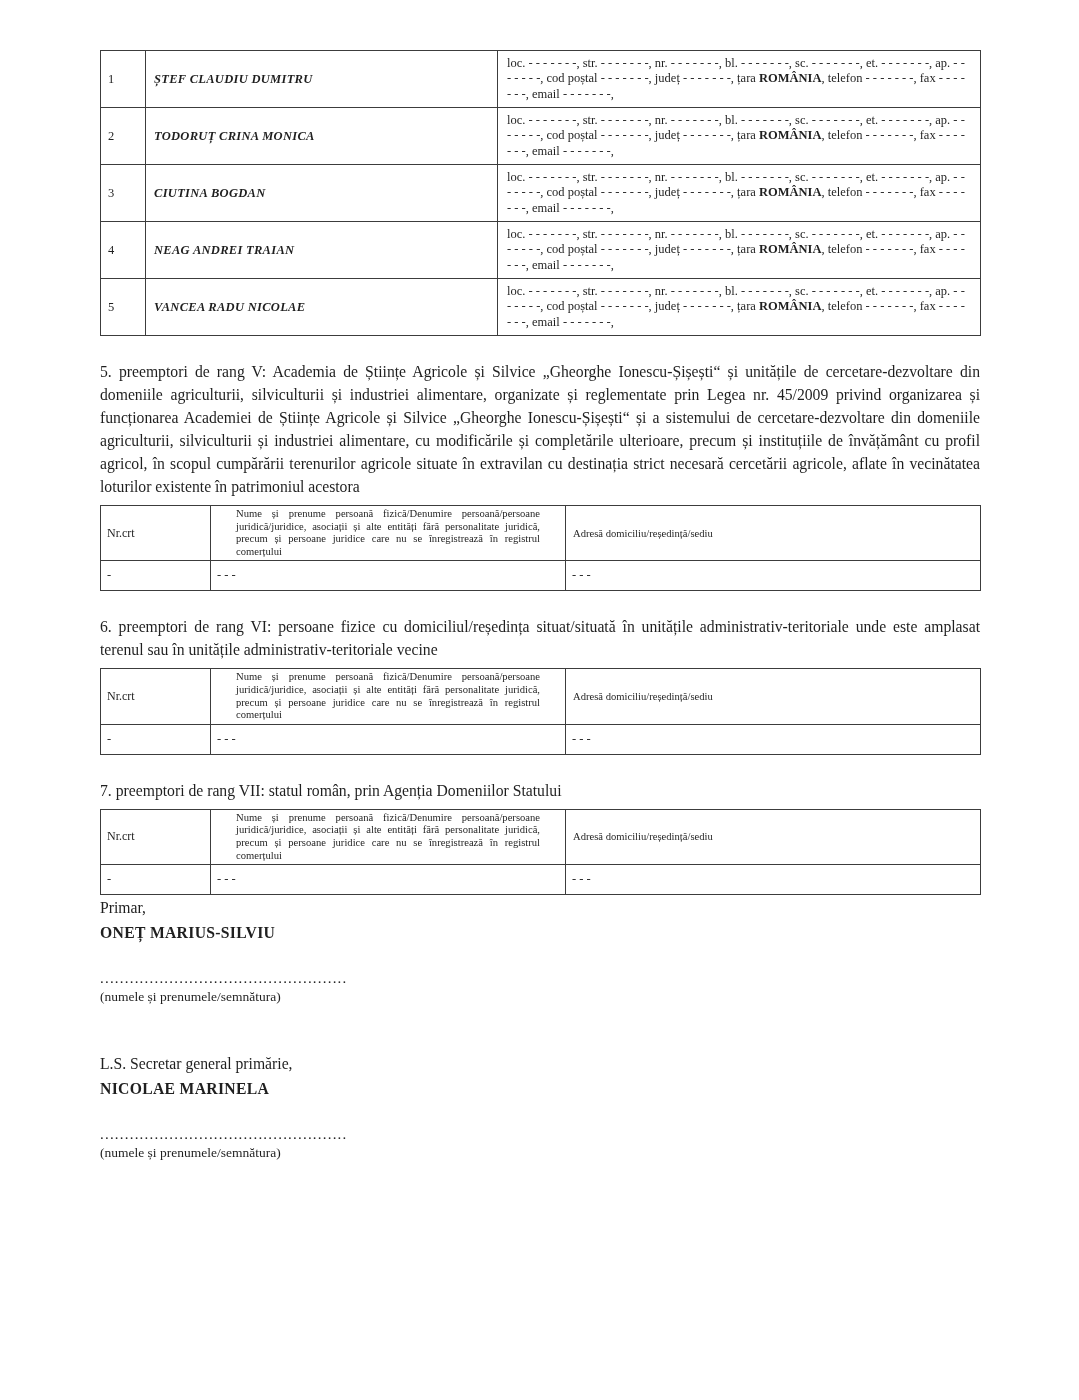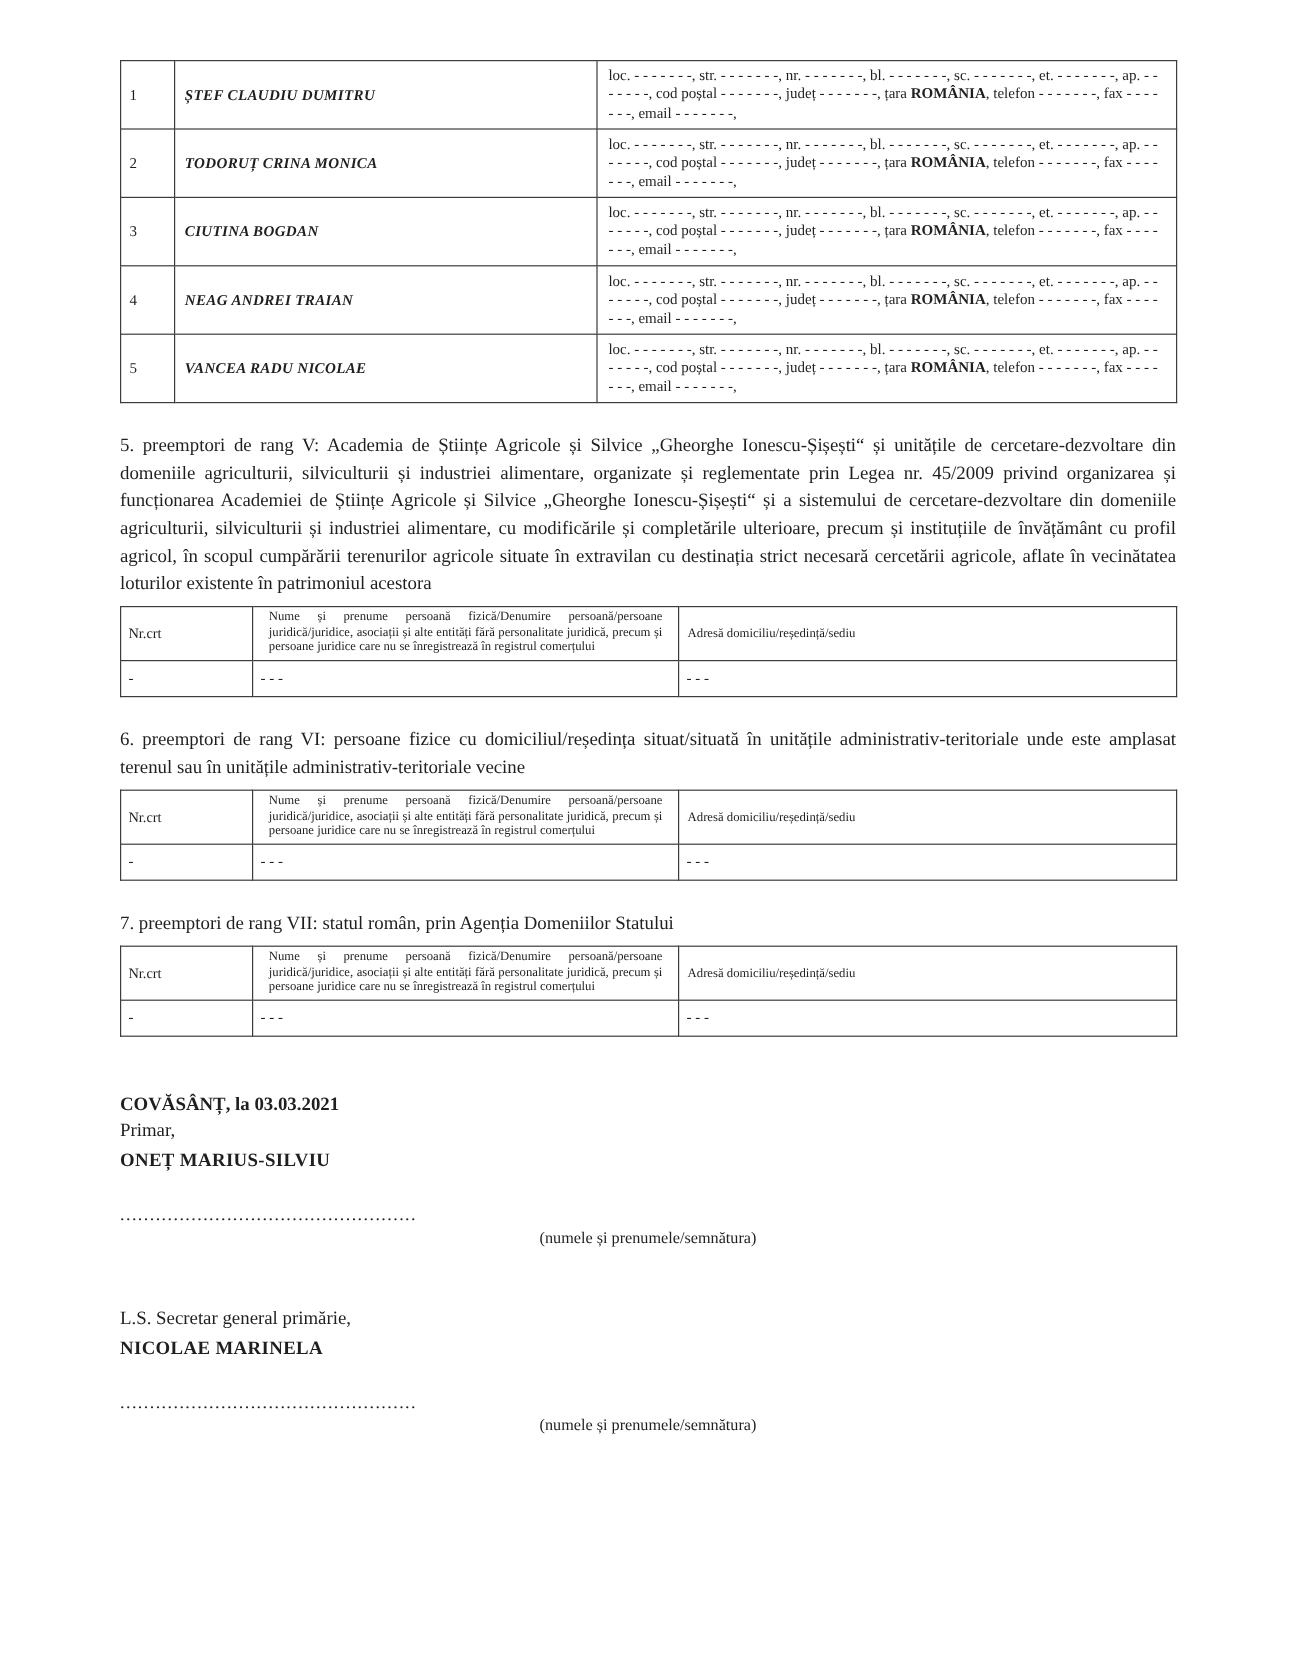--- a/index.html
+++ b/index.html
@@ -26,35 +26,35 @@
 
   
   .rank-paragraph {
     font-size: 15.7px; line-height: 23px;
     text-align: justify;
     margin: 24px 0 7px 0;
   }
   .rank-table .header-row td { height: 45px; vertical-align: middle; }
   .rank-table .data-row td   { height: 30px; vertical-align: middle; font-size: 12.5px; padding-left: 6px; }
   .h-nr   { font-size: 12px;   padding-left: 6px; }
-  .h-name { font-size: 10.6px; line-height: 12.6px; text-align: justify; padding: 2px 13px; }
+  .h-name { font-size: 10.6px; line-height: 12.6px; text-align: justify; padding: 2px 25px; }
   .h-addr { font-size: 10.6px; padding-left: 7px; }
 
   
   .place-date { font-size: 15.7px; font-weight: bold; margin-top: 48px; }
   .sig-block  { }
   .sig-block + .sig-block { margin-top: 46px; }
   .sig-role, .sig-name { font-size: 15.7px; line-height: 25px; }
   .sig-name { font-weight: bold; letter-spacing: .3px; }
   .sig-dots {
     margin-top: 24px; width: 246px;
     font-size: 15px; letter-spacing: 1.2px; line-height: 19px;
     white-space: nowrap; overflow: hidden;
   }
-  .sig-caption { font-size: 13.5px; margin-top: 1px; text-align: center; }
+  .sig-caption { font-size: 13.5px; margin-top: 1px; }
 </style>
 </head>
 <body>
 
 <div class="page">
 
   <table class="owners-table">
     <colgroup>
         <col style="width:45px">
         <col style="width:352px">
@@ -151,21 +151,20 @@
           <tr class="data-row">
             <td>-</td>
             <td>- - -</td>
             <td>- - -</td>
           </tr>
         </tbody>
       </table>
     </div>
     </div>
 
-  <p class="place-date">COVĂSÂNȚ, la 03.03.2021</p>
 
   <div>
       <div class="sig-block">
       <p class="sig-role">Primar,</p>
       <p class="sig-name">ONEȚ MARIUS-SILVIU</p>
       <p class="sig-dots">..................................................</p>
       <p class="sig-caption">(numele și prenumele/semnătura)</p>
     </div>
       <div class="sig-block">
       <p class="sig-role">L.S. Secretar general primărie,</p>

